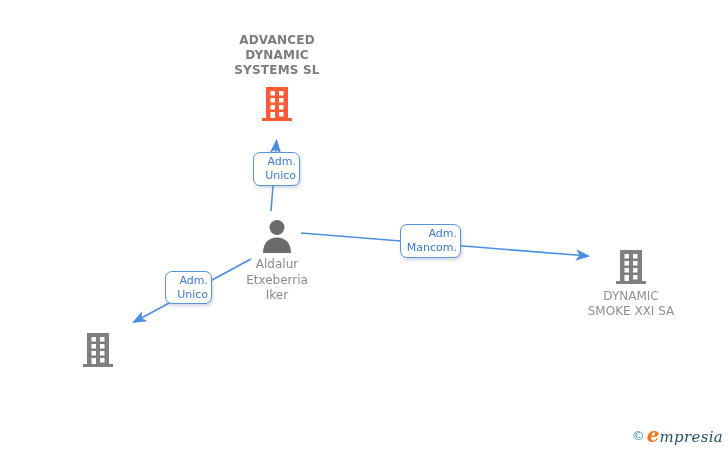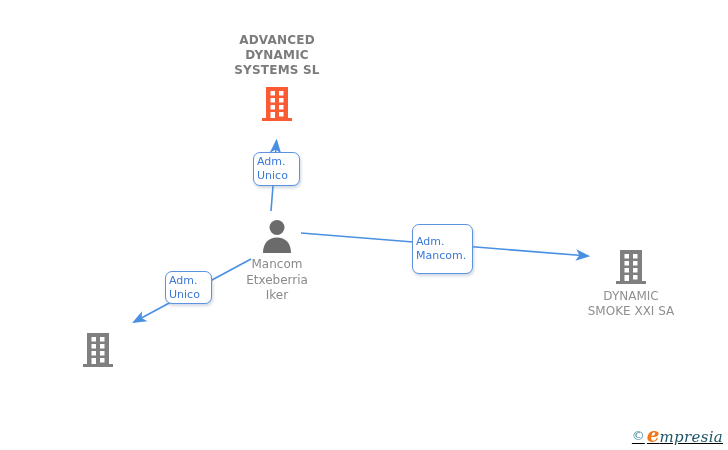--- a/index.html
+++ b/index.html
@@ -49,37 +49,36 @@
   .edge-label {
     position: absolute;
     z-index: 3;
     background: #ffffff;
     border: 1.5px solid #5b93e0;
     border-radius: 7px;
     box-shadow: 1px 2px 3px rgba(120, 140, 170, 0.35);
     color: #3b78d8;
     font-size: 11px;
     line-height: 14px;
-    text-align: left;
+    text-align: right;
     display: flex;
     align-items: center;
     justify-content: center;
     padding: 2px 3px;
   }
 
   .icon-svg { display: block; }
 
   .logo {
     position: absolute;
     right: 5px;
     bottom: 3px;
     z-index: 2;
     white-space: nowrap;
     font-family: "DejaVu Serif", "Liberation Serif", serif;
-    text-decoration: underline;
   }
   .logo .copy {
     color: #4189a3;
     font-size: 13px;
     font-family: "DejaVu Sans", sans-serif;
     vertical-align: 2px;
     margin-right: 2px;
   }
   .logo .brand-e {
     color: #f47416;
@@ -133,23 +132,23 @@
   <div class="edge-label" style="left:253px; top:152px; width:47px; height:34px;">Adm. Unico</div>
 
   <div class="node" style="left:261px; top:219px;">
     <svg class="icon-svg" width="32" height="34" viewBox="0 0 32 34">
       <g fill="#6b6b6b">
         <circle cx="16" cy="8.5" r="7.5"></circle>
         <path d="M2,34 L30,34 C30,23.5 24,18.5 16,18.5 C8,18.5 2,23.5 2,34 Z"></path>
       </g>
     </svg>
   </div>
-  <div class="person-name" style="left:237px; top:257px; width:80px;">Mancom Etxeberria Iker</div>
+  <div class="person-name" style="left:237px; top:257px; width:80px;">Aldalur Etxeberria Iker</div>
 
-  <div class="edge-label" style="left:412px; top:224px; width:61px; height:50px;">Adm. Mancom.</div>
+  <div class="edge-label" style="left:400px; top:224px; width:61px; height:34px;">Adm. Mancom.</div>
 
   <div class="node" style="left:616px; top:250px;">
     <svg class="icon-svg" width="30" height="34" viewBox="0 0 30 34">
       <g fill="#7f7f7f">
         <rect x="0" y="31" width="30" height="3"></rect>
         <rect x="4" y="0" width="22" height="31"></rect>
         <rect x="8.5" y="4" width="4.5" height="4.5" fill="#ffffff"></rect>
         <rect x="17" y="4" width="4.5" height="4.5" fill="#ffffff"></rect>
         <rect x="8.5" y="11" width="4.5" height="4.5" fill="#ffffff"></rect>
         <rect x="17" y="11" width="4.5" height="4.5" fill="#ffffff"></rect>

